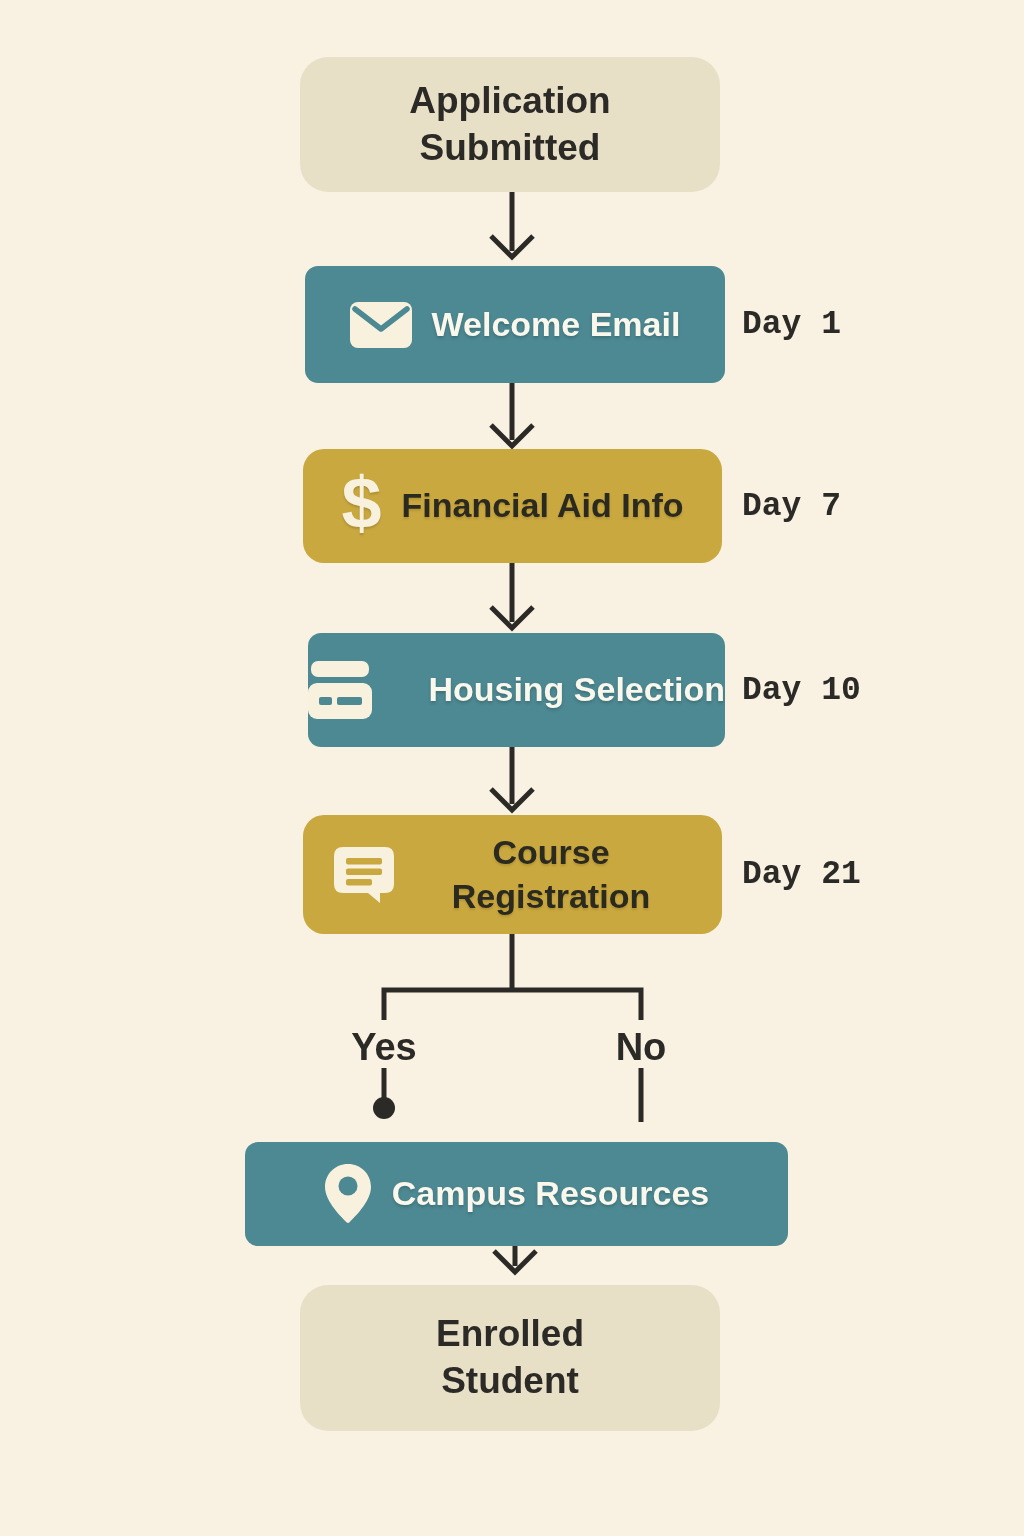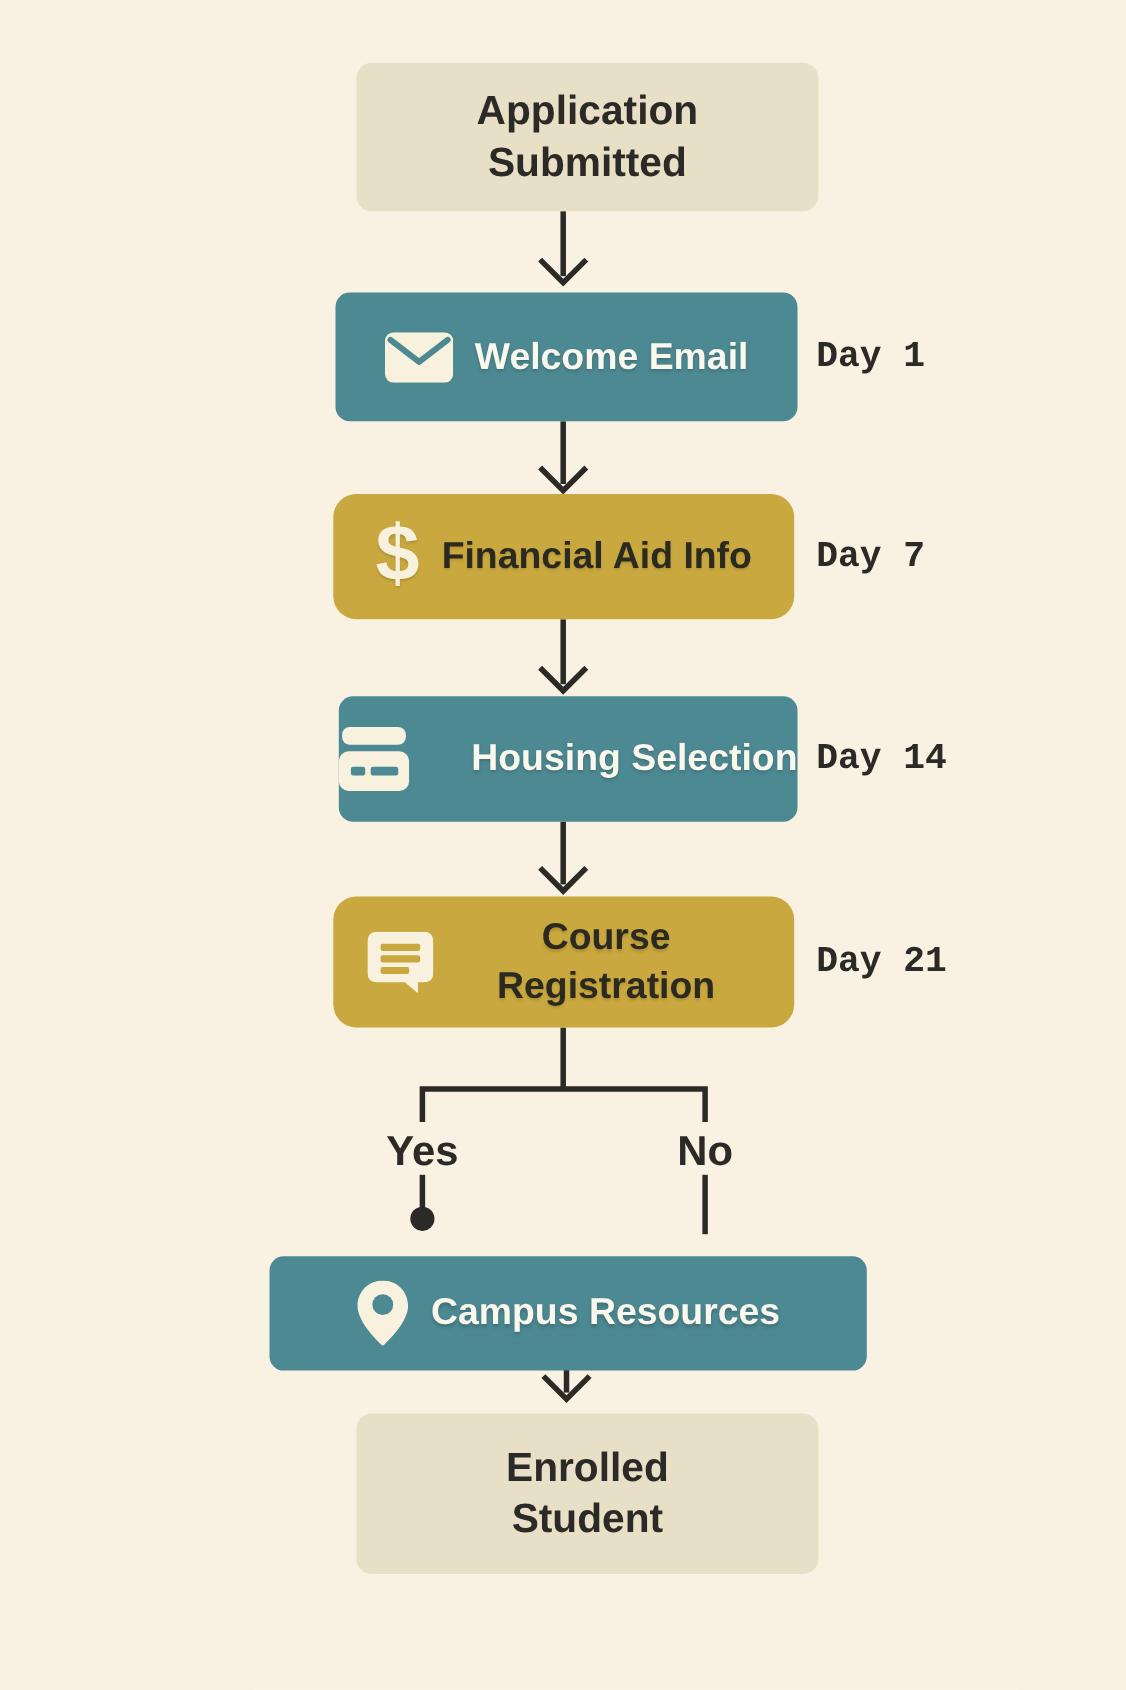--- a/index.html
+++ b/index.html
@@ -35,21 +35,21 @@
   }
 
   .node {
     position: absolute;
     display: flex;
     align-items: center;
     justify-content: center;
     gap: 20px;
     z-index: 1;
   }
-  .node.beige { background: var(--beige); border-radius: 14px; margin-left: 24px; }
+  .node.beige { background: var(--beige); border-radius: 28px; }
   .node.teal  { background: var(--teal);  border-radius: 13px; }
   .node.gold  { background: var(--gold);  border-radius: 21px; }
 
   .node-label {
     font-weight: 700;
     text-align: center;
     line-height: 1.27;
   }
   .label-dark  { color: var(--text-dark); font-size: 37px; }
   .label-light { color: var(--text-light); font-size: 34px; text-shadow: 0 2px 3px rgba(25,50,50,0.28); }
@@ -154,21 +154,21 @@
     <span class="icon">
       <svg width="64" height="58" viewBox="0 0 64 58">
         <rect x="3" y="0" width="58" height="16" rx="7" fill="var(--icon-cream)"></rect>
         <rect x="0" y="22" width="64" height="36" rx="9" fill="var(--icon-cream)"></rect>
         <rect x="11" y="36" width="13" height="8" rx="2" fill="var(--teal)"></rect>
         <rect x="29" y="36" width="25" height="8" rx="2" fill="var(--teal)"></rect>
       </svg>
     </span>
     <div class="node-label label-light">Housing Selection</div>
   </div>
-  <div class="day-label" style="top:690px;">Day 14</div>
+  <div class="day-label" style="top:690px;">Day 10</div>
 
   <div class="node gold" style="left:303px; top:815px; width:419px; height:119px;gap:17px;">
     <span class="icon">
       <svg width="60" height="56" viewBox="0 0 60 56">
         <path d="M9 0 H51 Q60 0 60 9 V37 Q60 46 51 46 H46 V56 L34 46 H9 Q0 46 0 37 V9 Q0 0 9 0 Z" fill="var(--icon-cream)"></path>
         <rect x="12" y="11" width="36" height="6.5" rx="2" fill="var(--gold)"></rect>
         <rect x="12" y="21.5" width="36" height="6.5" rx="2" fill="var(--gold)"></rect>
         <rect x="12" y="32" width="26" height="6.5" rx="2" fill="var(--gold)"></rect>
       </svg>
     </span>

